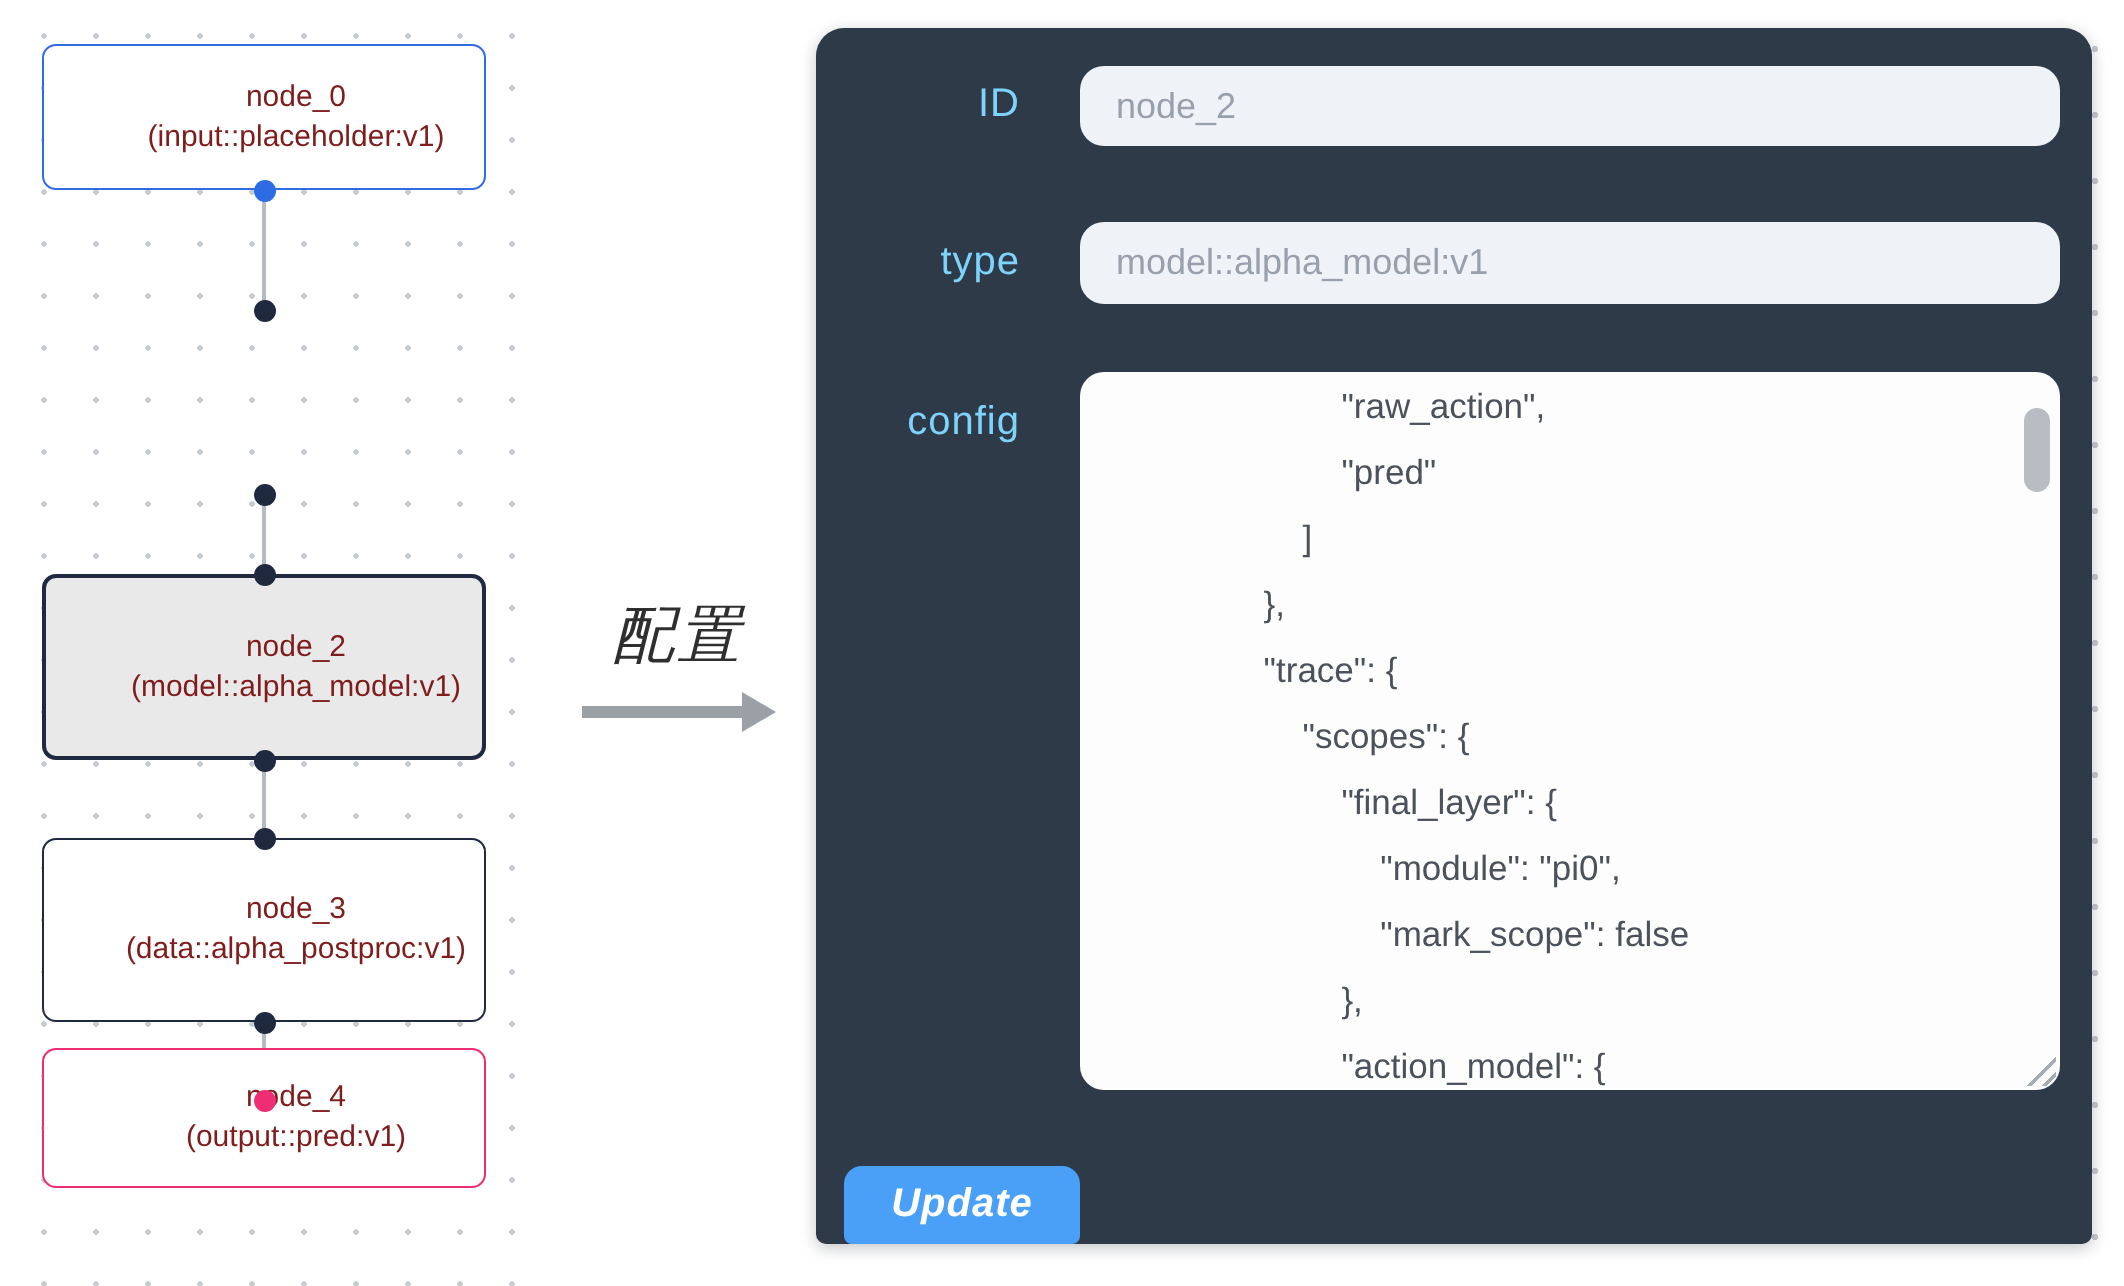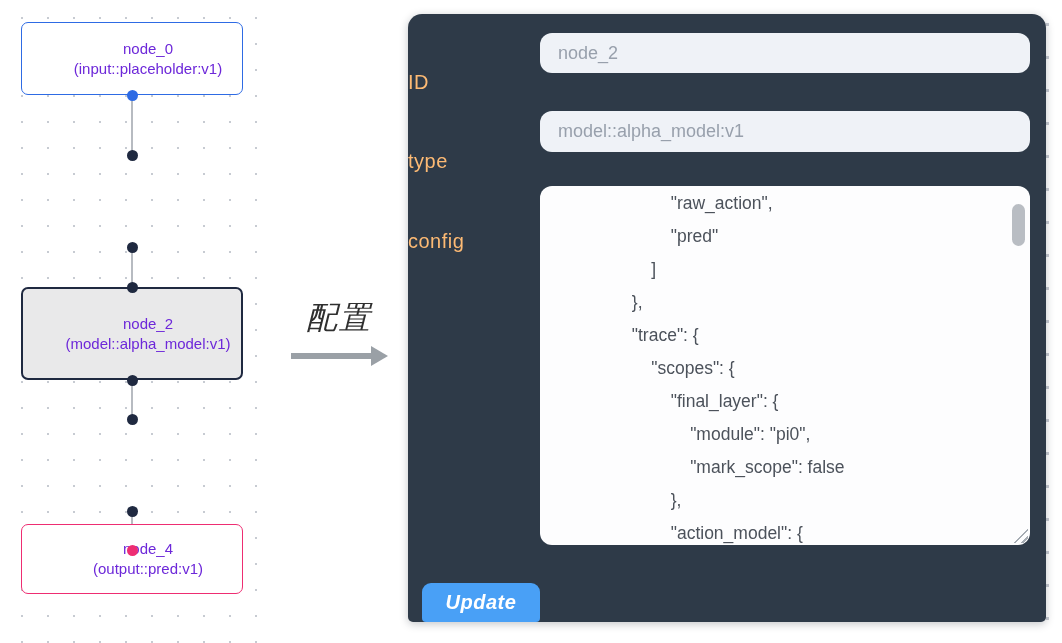--- a/index.html
+++ b/index.html
@@ -18,21 +18,21 @@
   .edge { position:absolute; left:131px; width:2px; background:#b7bbc1; }
   .edge-0 { top:95px;  height:60px; }
   .edge-1 { top:247px; height:40px; }
   .edge-2 { top:380px; height:39px; }
   .edge-3 { top:511px; height:39px; }
 
   .node {
     position:absolute; left:21px; width:222px;
     background:#ffffff; border:1.6px solid #1f2940; border-radius:7px;
     display:flex; flex-direction:column; justify-content:center; align-items:center;
-    text-align:center; color:#6d28d9; font-size:15px; line-height:20px;padding-left:32px;
+    text-align:center; color:#7f1d1d; font-size:15px; line-height:20px;padding-left:32px;
   }
   .node .node-subtitle { width:172px; word-break:break-all; }
   .node-0 { top:22px;  height:73px; border-color:#2e6be4; }
   .node-1 { top:155px; height:92px; }
   .node-2 { top:287px; height:93px; background:#e9e9ea; border-width:2px; }
   .node-3 { top:419px; height:92px; }
   .node-4 { top:524px; height:70px; border-color:#ee2d72; }
 
   .handle { position:absolute; left:127px; width:11px; height:11px; border-radius:50%; background:#1f2940; }
   .handle-blue { background:#2e6be4; }
@@ -53,22 +53,22 @@
     position:absolute; left:392px; top:0; width:670px; height:643px;
     background-image: radial-gradient(circle, #c7cbd2 1.5px, transparent 1.7px);
     background-size: 33px 33px; background-position: 12px 8px;
   }
   .panel {
     position:absolute; left:408px; top:14px; width:638px; height:608px;
     background:#2e3a48; border-radius:14px 14px 5px 5px;
     box-shadow:0 2px 8px rgba(20,26,38,.25);
   }
   .f-label {
-    position:absolute; left:0; width:102px; text-align:left;
-    color:#fdba74; font-size:20px; letter-spacing:.5px;margin-top:30px;
+    position:absolute; left:0; width:102px; text-align:right;
+    color:#7dd3fc; font-size:20px; letter-spacing:.5px;
   }
   .lbl-id     { top:27px; }
   .lbl-type   { top:106px; }
   .lbl-config { top:186px; }
 
   .f-input {
     position:absolute; left:132px; width:490px; height:41px;
     background:#eff2f7; border:none; outline:none; border-radius:12px;
     color:#98a0ac; font-size:18px; padding:0 18px;
     font-family:"Liberation Sans","DejaVu Sans",sans-serif;
@@ -113,20 +113,24 @@
   <div class="edge edge-3"></div>
 
   <div class="node node-0">
     <div class="node-title">node_0</div>
     <div class="node-subtitle">(input::placeholder:v1)</div>
   </div>
   <div class="node node-2">
     <div class="node-title">node_2</div>
     <div class="node-subtitle">(model::alpha_model:v1)</div>
   </div>
+  <div class="node node-3">
+    <div class="node-title">node_3</div>
+    <div class="node-subtitle">(data::alpha_postproc:v1)</div>
+  </div>
   <div class="node node-4">
     <div class="node-title">node_4</div>
     <div class="node-subtitle">(output::pred:v1)</div>
   </div>
 
   <div class="handle handle-blue h0"></div>
   <div class="handle h1"></div>
   <div class="handle h2"></div>
   <div class="handle h3"></div>
   <div class="handle h4"></div>

